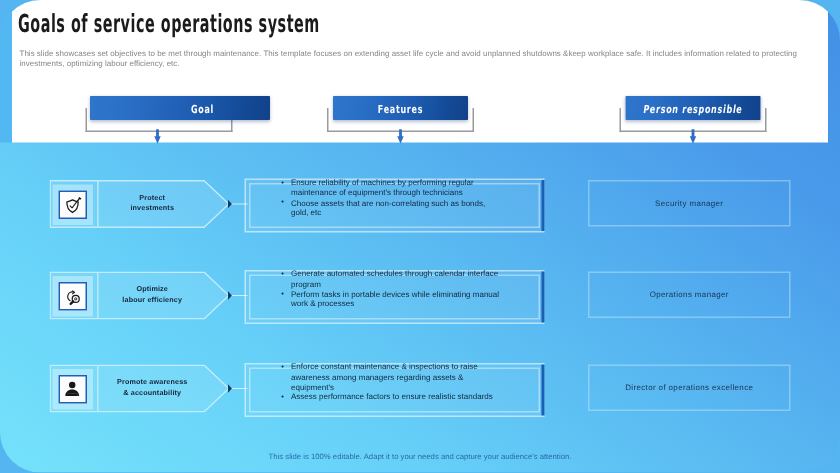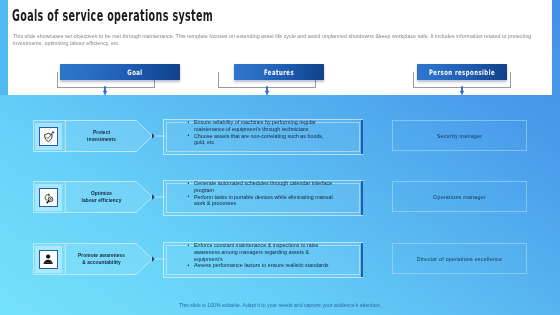--- a/index.html
+++ b/index.html
@@ -1,19 +1,19 @@
 <!DOCTYPE html>
 <html><head>
 <meta charset="utf-8">
 <style>
   html,body{margin:0;padding:0;}
   body{width:560px;height:315px;overflow:hidden;font-family:"Liberation Sans",sans-serif;
        background:#55b5f0;}
   .slide{position:relative;width:560px;height:315px;overflow:hidden;
-       background:linear-gradient(34deg,#75e2fb 0%,#66d0f8 28%,#55b1ef 58%,#499aea 80%,#4290e7 100%);}
+       background:linear-gradient(34deg,#75e2fb 0%,#66d0f8 28%,#55b1ef 58%,#499aea 80%,#4290e7 100%);border-radius:27px;}
   .leftbar{position:absolute;left:0;top:0;width:8px;height:95px;background:#52b8f2;}
   .header{position:absolute;left:8px;top:0;width:544px;height:95px;background:#ffffff;}
   .title{position:absolute;left:4px;top:7px;font-family:"DejaVu Sans Condensed","DejaVu Sans",sans-serif;
          font-size:16.6px;font-weight:bold;color:#1b1b1b;letter-spacing:0.55px;line-height:17px;
          transform:scaleX(0.641);transform-origin:0 0;white-space:nowrap;}
   .subtitle{position:absolute;left:5px;top:32.5px;width:521px;font-size:5.3px;line-height:7px;color:#858585;
             letter-spacing:0.02px;}
 
   
   .hbox{position:absolute;height:16px;border-radius:0.5px;
@@ -65,30 +65,30 @@
   <div class="bracket" style="left:56.5px;top:72px;width:96px;"></div>
   <div class="hbox" style="left:60px;top:64px;width:90px;padding-left:30px;">
     <span>Goal</span>
   </div>
   <svg class="darrow" style="left:101.5px;top:86px;height:10px;" viewBox="0 0 6 10">
       <path d="M3 0.2 L3 5.4" stroke="#2f6fc8" stroke-width="1.9" fill="none"></path>
       <path d="M3 9.8 L0.85 4.8 L5.15 4.8 Z" fill="#2f6fc8"></path>
     </svg>
 
   <div class="bracket" style="left:218px;top:72px;width:96px;"></div>
-  <div class="hbox" style="left:222px;top:64px;width:90px;margin-left:12px;">
+  <div class="hbox" style="left:222px;top:64px;width:90px;">
     <span>Features</span>
   </div>
   <svg class="darrow" style="left:263.5px;top:86px;height:10px;" viewBox="0 0 6 10">
       <path d="M3 0.2 L3 5.4" stroke="#2f6fc8" stroke-width="1.9" fill="none"></path>
       <path d="M3 9.8 L0.85 4.8 L5.15 4.8 Z" fill="#2f6fc8"></path>
     </svg>
 
   <div class="bracket" style="left:413px;top:72px;width:96px;"></div>
-  <div class="hbox" style="left:417px;top:64px;width:90px;">
+  <div class="hbox" style="left:417px;top:64px;width:90px;font-style:italic;">
     <span>Person responsible</span>
   </div>
   <svg class="darrow" style="left:458.5px;top:86px;height:10px;" viewBox="0 0 6 10">
       <path d="M3 0.2 L3 5.4" stroke="#2f6fc8" stroke-width="1.9" fill="none"></path>
       <path d="M3 9.8 L0.85 4.8 L5.15 4.8 Z" fill="#2f6fc8"></path>
     </svg>
 
   <div class="row" style="top:120px;">
     <div class="chevwrap">
       <svg class="chevsvg" viewBox="0 0 122 32" preserveAspectRatio="none">

